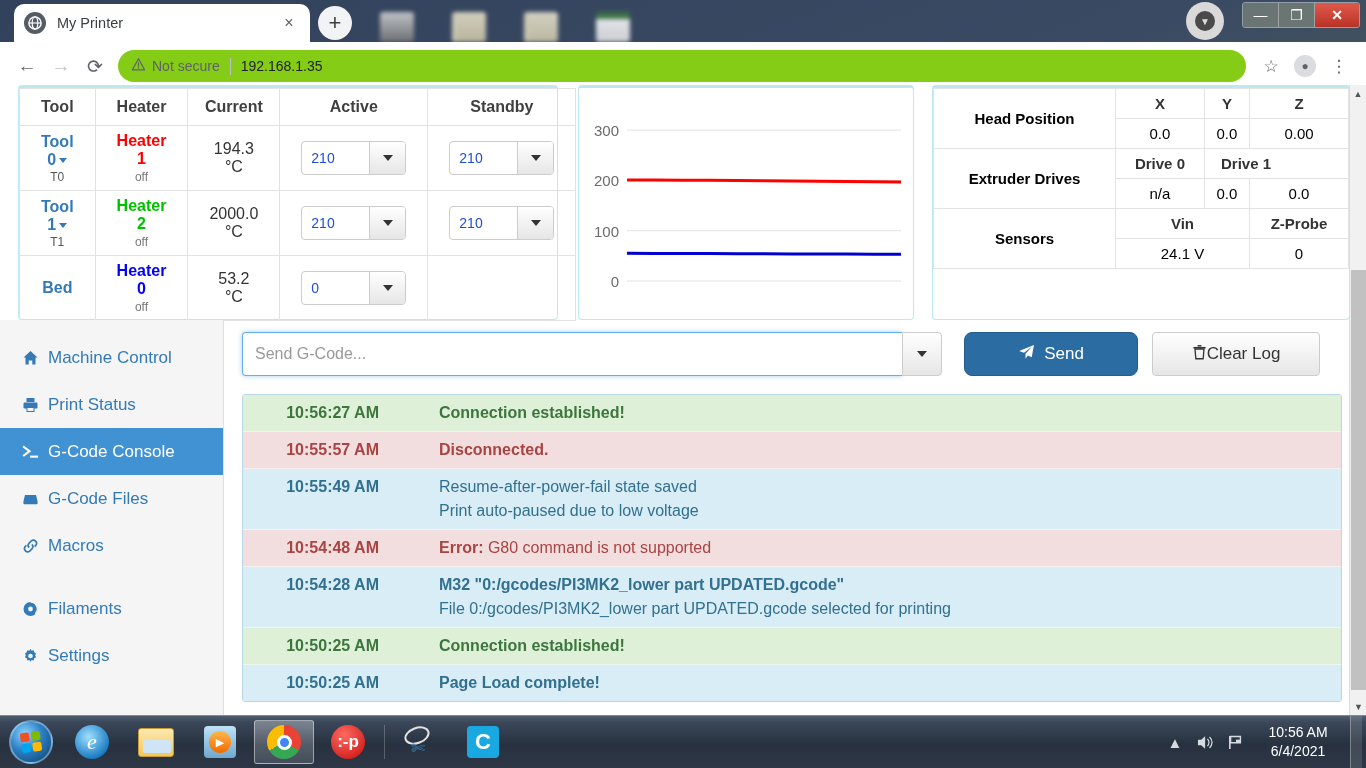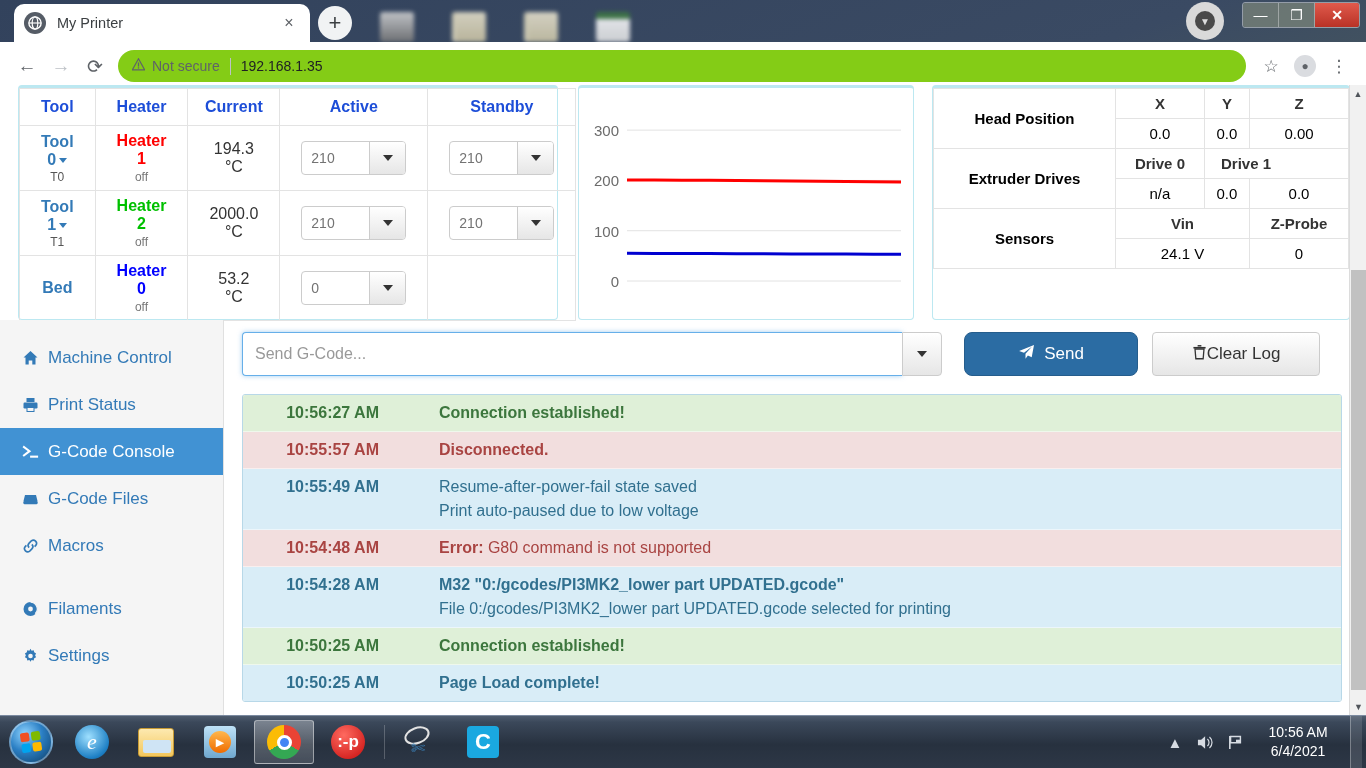--- a/index.html
+++ b/index.html
@@ -73,30 +73,30 @@
   #page { position:absolute; left:0; top:85px; width:1366px; height:630px; background:#fff; overflow:hidden; }
 
   
   #top-row { display:flex; padding:0; height:235px; }
   .panel { border:1px solid #bce8f1; border-top:3px solid #bce8f1; border-radius:4px; background:#fff; }
 
   
   #tool-panel { margin:0 0 0 18px; width:540px; }
   table.tbl { border-collapse:collapse; width:100%; }
   table.tbl th, table.tbl td { border:1px solid #e3e3e3; text-align:center; vertical-align:middle; }
-  #tool-table th { font-size:16px; font-weight:bold; color:#1d4ed8; padding:9px 4px; }
+  #tool-table th { font-size:16px; font-weight:bold; color:#404040; padding:9px 4px; }
   #tool-table td { padding:6px 21px;text-align:center; }
   .tool-link { color:#337ab7; font-weight:bold; font-size:16px; }
   .tool-sub { color:#555; font-size:12px; display:block; margin-top:1px;}
   .caret { display:inline-block; width:0;height:0;border-left:4px solid transparent;border-right:4px solid transparent;border-top:5px solid #337ab7; margin-left:3px; vertical-align:middle;}
   .heater-name { font-weight:bold; font-size:16px; }
   .heater-off { display:block; font-size:12px; color:#777; margin-top:2px;}
   .cur-temp { font-size:16px; color:#333; }
   .tempsel { display:inline-flex; width:105px; height:34px; border:1px solid #ccc; border-radius:4px; overflow:hidden; background:#fff;}
-  .tempsel .val { flex:1 1 auto; display:flex; align-items:center; padding-left:9px; font-size:14px; color:#737373;}
+  .tempsel .val { flex:1 1 auto; display:flex; align-items:center; padding-left:9px; font-size:14px; color:#1d4ed8;}
   .tempsel .drop { width:36px; background:linear-gradient(#fff,#e6e6e6); border-left:1px solid #ccc;
     display:flex; align-items:center; justify-content:center;}
   .tri-down { width:0;height:0;border-left:5px solid transparent;border-right:5px solid transparent;border-top:6px solid #333;}
 
   
   #chart-panel { margin-left:20px; width:336px; position:relative; }
   #chart-svg { display:block; }
 
   
   #status-panel { margin-left:18px; width:418px; }

